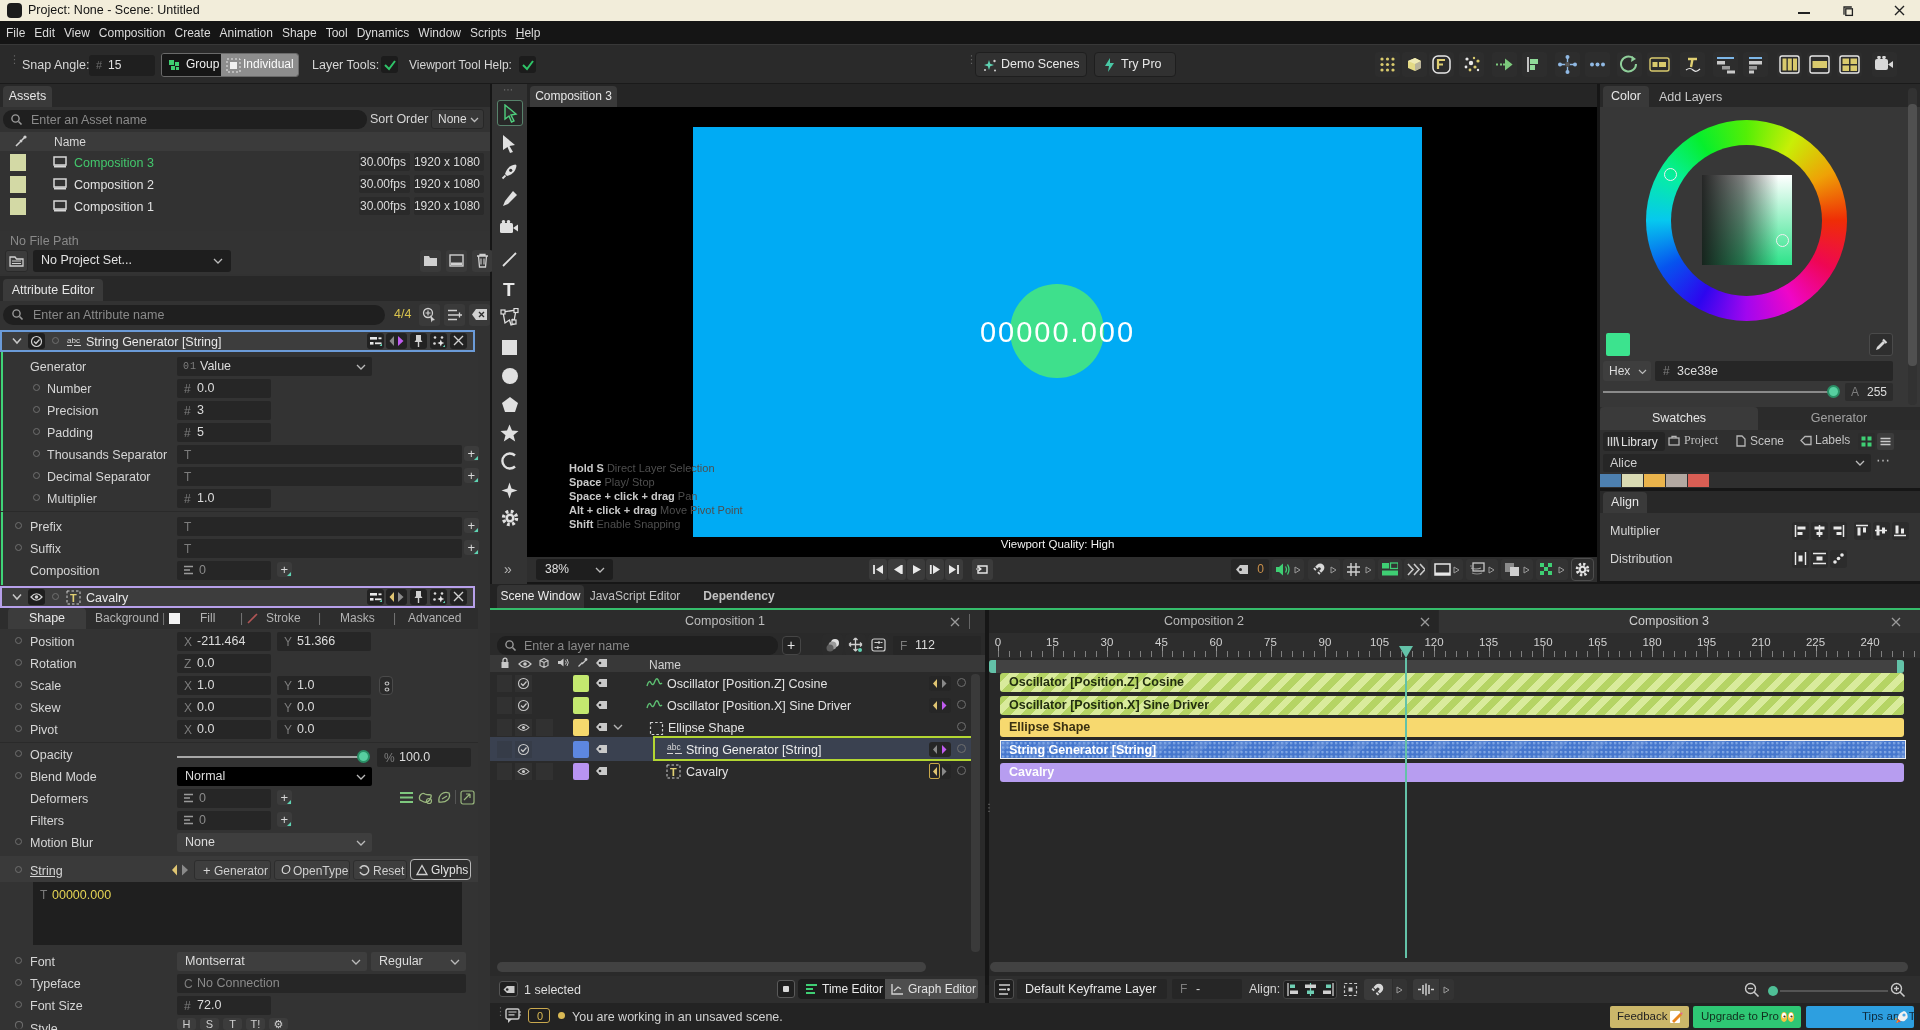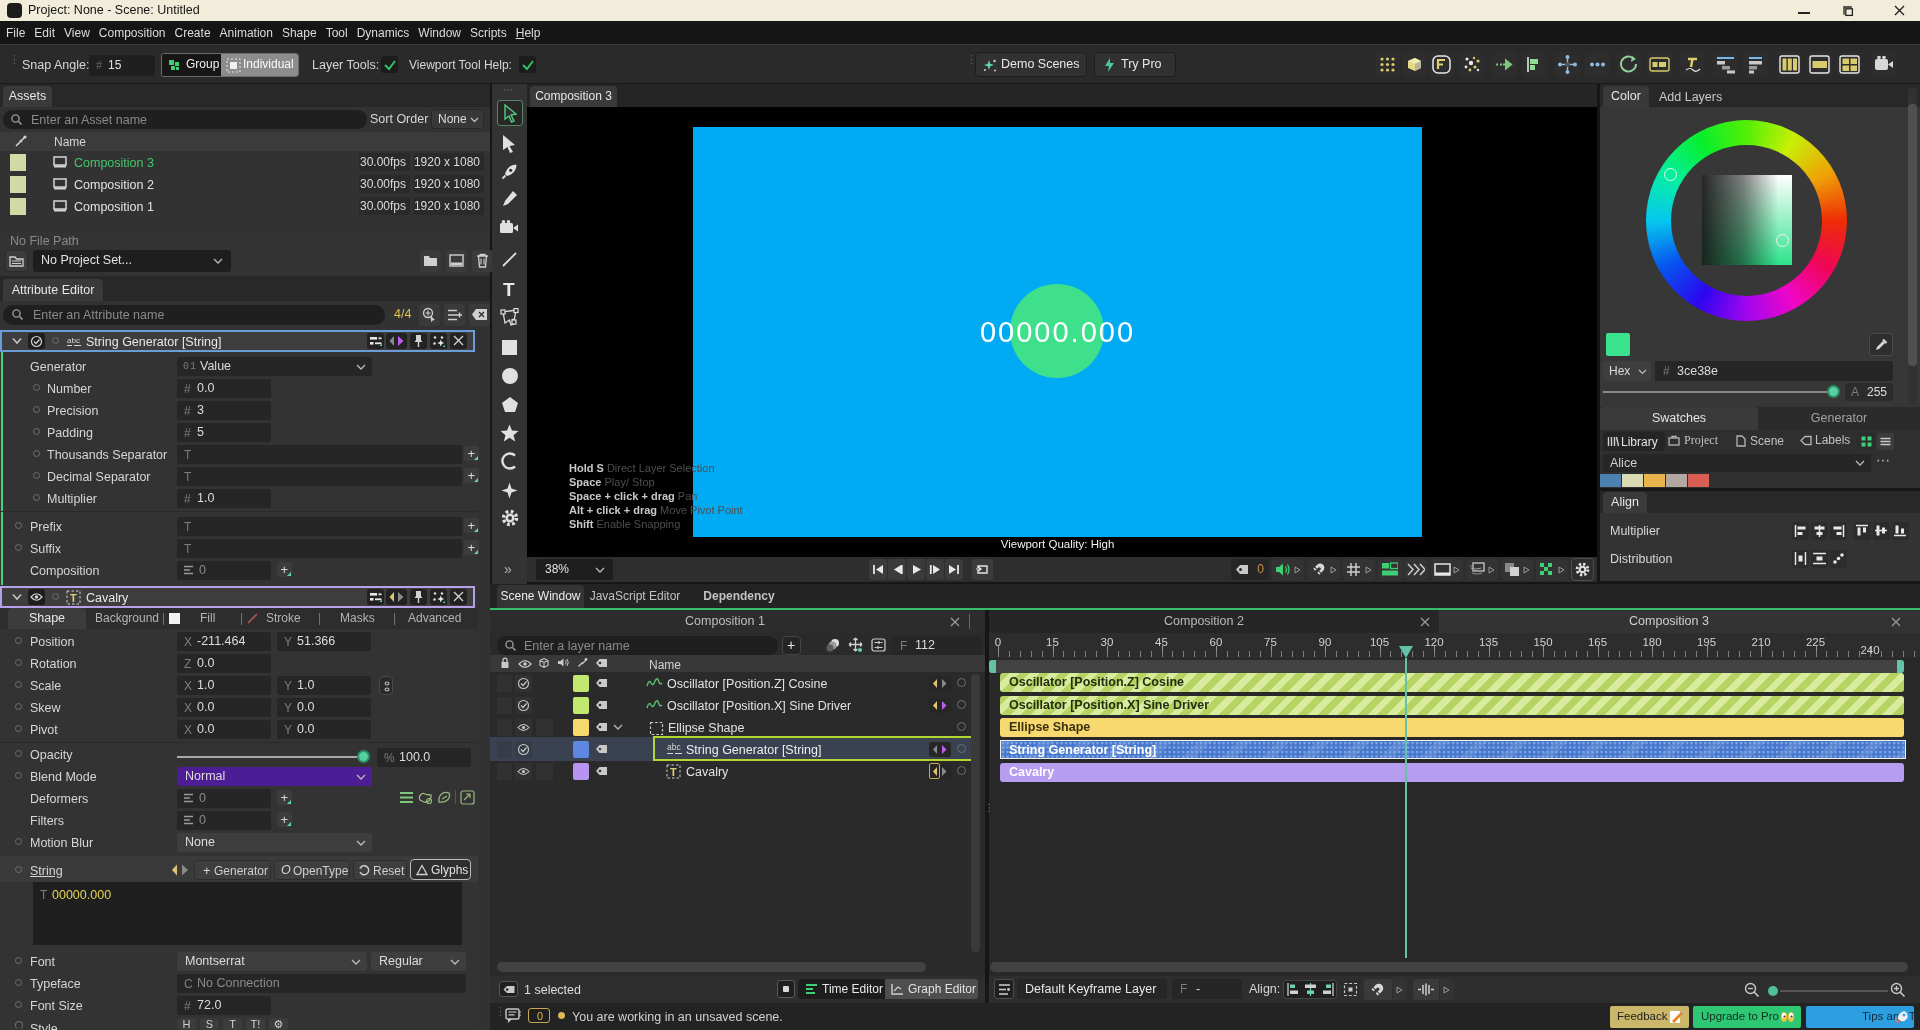--- a/index.html
+++ b/index.html
@@ -619,21 +619,21 @@
       <div class="circ" style="left:15px;top:750px;"></div>
       <div class="lbl" style="left:30px;top:748px;font-size:12.5px;">Opacity</div>
       <div class="abs" style="left:177px;top:756px;width:190px;height:2px;background:#a8a8a8;"></div>
       <div class="abs" style="left:357px;top:750px;width:13px;height:13px;border-radius:50%;background:#57cfa0;border:2px solid #2b8f66;"></div>
       <div class="fld" style="left:377px;top:748px;width:94px;">
           <span class="pre" style="position:absolute;left:7px;top:3px;">%</span>
           <span style="position:absolute;left:22px;top:2px;font-size:12.5px;">100.0</span>
         </div>
       <div class="circ" style="left:15px;top:772px;"></div>
       <div class="lbl" style="left:30px;top:770px;font-size:12.5px;">Blend Mode</div>
-      <div class="fld" style="left:177px;top:767px;width:195px;background:#4c1d95;">
+      <div class="fld" style="left:177px;top:767px;width:195px;background:#000000;">
           <span style="position:absolute;left:8px;top:2px;font-size:12.5px;">Normal</span>
           <svg style="position:absolute;right:6px;top:7px;" width="10" height="6">
             <path d="M1 1 L5 5 L9 1" stroke="#bbb" stroke-width="1.3" fill="none"></path>
           </svg>
         </div>
       <div class="lbl" style="left:30px;top:792px;font-size:12.5px;">Deformers</div>
       <div class="fld" style="left:177px;top:789px;width:94px;">
           <svg style="position:absolute;left:6px;top:4px;" width="11" height="11" viewBox="0 0 11 11">
             <path d="M1 1.5 H10 M1 5 H7 M1 8.5 H10" stroke="#9a9a9a" stroke-width="1.3"></path>
           </svg>
@@ -1375,21 +1375,21 @@
       <span style="position:absolute;left:1325px;transform:translateX(-50%);">90</span>
       <span style="position:absolute;left:1379.5px;transform:translateX(-50%);">105</span>
       <span style="position:absolute;left:1434px;transform:translateX(-50%);">120</span>
       <span style="position:absolute;left:1488.5px;transform:translateX(-50%);">135</span>
       <span style="position:absolute;left:1543px;transform:translateX(-50%);">150</span>
       <span style="position:absolute;left:1597.5px;transform:translateX(-50%);">165</span>
       <span style="position:absolute;left:1652px;transform:translateX(-50%);">180</span>
       <span style="position:absolute;left:1706.5px;transform:translateX(-50%);">195</span>
       <span style="position:absolute;left:1761px;transform:translateX(-50%);">210</span>
       <span style="position:absolute;left:1815.5px;transform:translateX(-50%);">225</span>
-      <span style="position:absolute;left:1870px;transform:translateX(-50%);margin-top:8px;">240</span>
+      <span style="position:absolute;left:1870px;transform:translateX(-50%);">240</span>
     </div>
 
     <div class="abs" style="left:989px;top:660px;width:915px;height:13px;background:#424242;border-radius:3px;"></div>
     <div class="abs" style="left:989px;top:660px;width:7px;height:13px;background:#63c2a8;border-radius:3px 0 0 3px;"></div>
     <div class="abs" style="left:1897px;top:660px;width:7px;height:13px;background:#63c2a8;border-radius:0 3px 3px 0;"></div>
 
     <div class="abs" style="left:1000px;top:673px;width:904px;height:19px;border-radius:3px;background:repeating-linear-gradient(135deg, #b5d464 0 7px, #d9eb9c 7px 14px);">
         <span style="position:absolute;left:9px;top:2px;color:#222e10;font-size:12.5px;font-weight:600;">Oscillator [Position.Z] Cosine</span>
       </div>
     <div class="abs" style="left:1000px;top:696px;width:904px;height:19px;border-radius:3px;background:repeating-linear-gradient(135deg, #b5d464 0 7px, #d9eb9c 7px 14px);">

